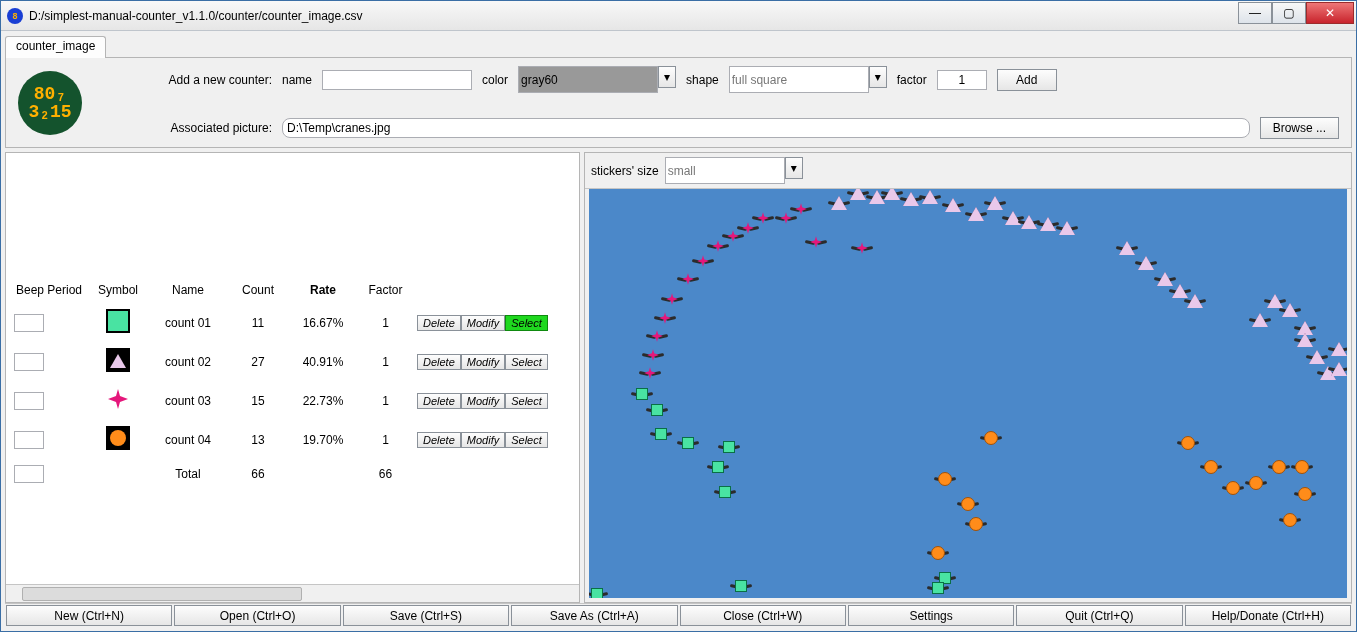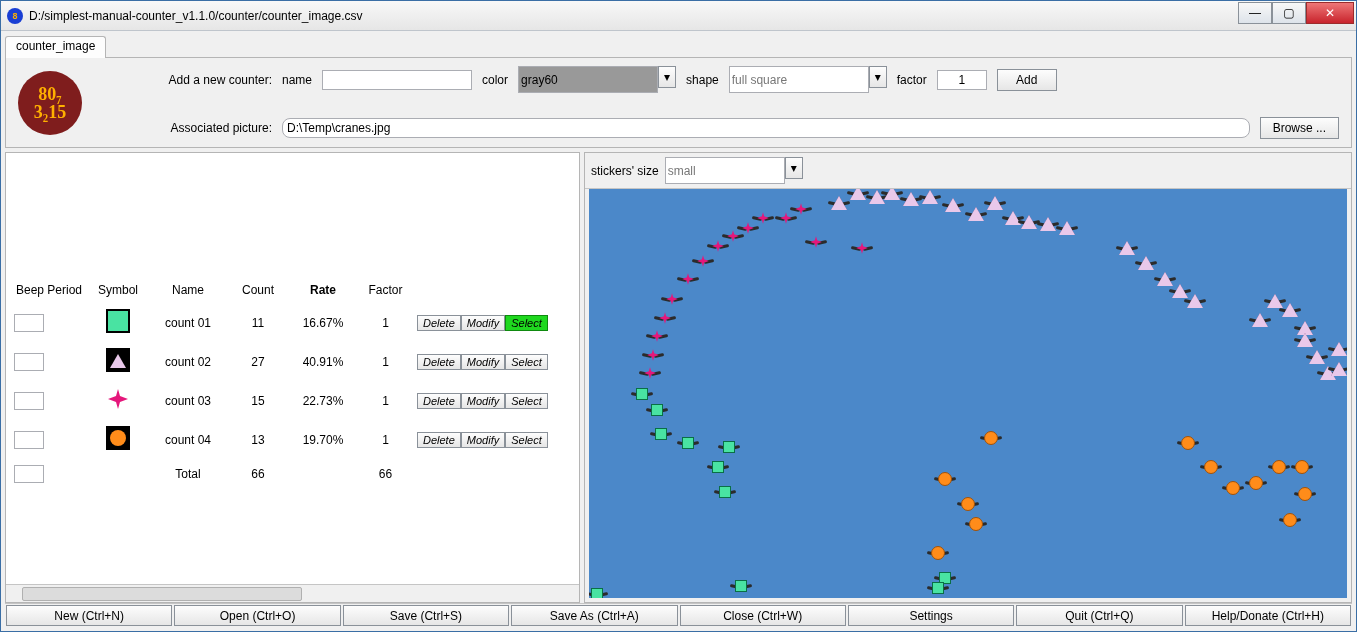--- a/index.html
+++ b/index.html
@@ -40,21 +40,21 @@
 .marker { position:absolute; transform:translate(-50%,-50%); }
 .marker .bird { position:absolute; left:50%; top:50%; transform:translate(-50%,-50%); width:22px; height:6px; }
 .marker .bird::before, .marker .bird::after { content:""; position:absolute; top:2px; width:10px; height:3px; background:#2b2b2b; border-radius:2px;}
 .marker .bird::before{ left:0; transform:rotate(12deg);}
 .marker .bird::after{ right:0; transform:rotate(-12deg);}
 .m-sq { width:12px; height:12px; background:#49e3a2; border:1px solid #0a6f46; position:relative;}
 .m-tri { width:0; height:0; border-left:8px solid transparent; border-right:8px solid transparent; border-bottom:14px solid #e9c8ea; position:relative; filter:drop-shadow(0 0 0.5px #7a4a7a);}
 .m-star { width:14px; height:14px; position:relative;}
 .m-star svg{position:absolute; inset:0;}
 .m-circ { width:14px; height:14px; border-radius:50%; background:#ff8c1a; border:1px solid #a0520a; position:relative;}
-.logo-big { width:64px; height:64px; background:#7f1d1d; border-radius:50%; display:flex; align-items:center; justify-content:center; color:#ffb000; font-family:Liberation Serif, serif; font-weight:bold; font-size:18px; text-align:center; line-height:18px; margin-right:20px;}
+.logo-big { width:64px; height:64px; background:#14532d; border-radius:50%; display:flex; align-items:center; justify-content:center; color:#ffb000; font-family:Liberation Mono, monospace; font-weight:bold; font-size:18px; text-align:center; line-height:18px; margin-right:20px;}
 .topspace { height:120px; }
 </style>
 </head>
 <body>
 
 <div class="titlebar">
   <span class="icon">8</span>
   <span class="title">D:/simplest-manual-counter_v1.1.0/counter/counter_image.csv</span>
   <div class="winbtns">
     <div class="winbtn">—</div>

